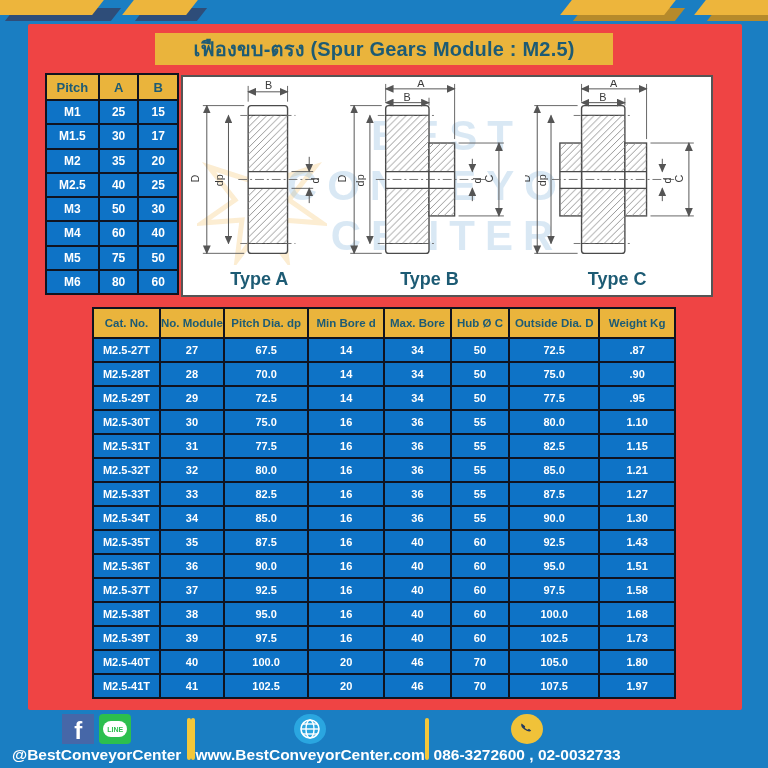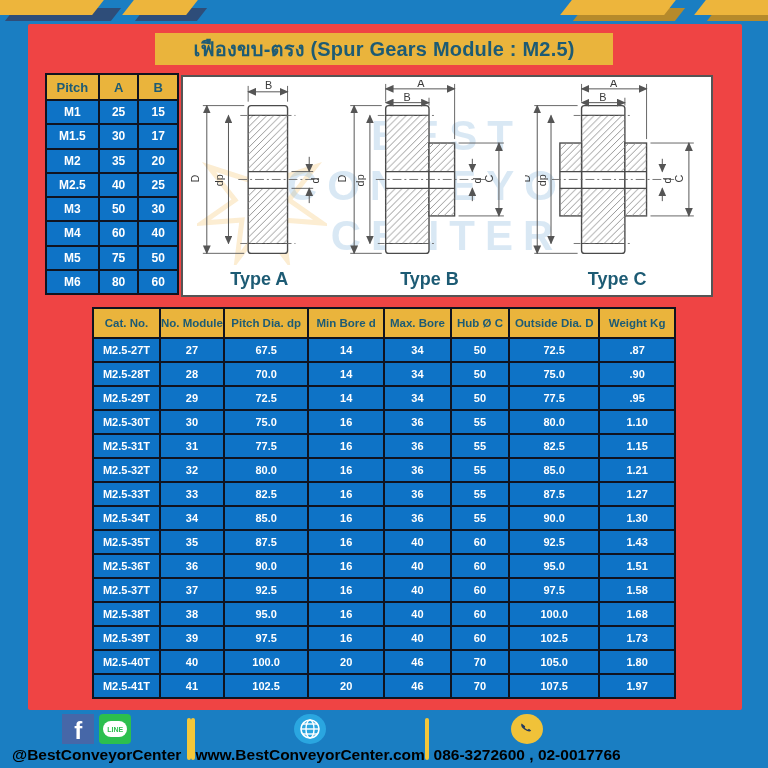--- a/index.html
+++ b/index.html
@@ -64,21 +64,21 @@
   .main-table col.m4{width:13%} .main-table col.m5{width:11.5%} .main-table col.m6{width:10%}
   .main-table col.m7{width:15.5%} .main-table col.m8{width:13%}
   
   .footer {
     position:absolute; left:0; bottom:0; width:768px; height:56px;
     display:flex; align-items:center; z-index:3; padding:2px 6px 4px 6px;
   }
   .f-group { display:flex; flex-direction:column; align-items:center; justify-content:flex-end; gap:2px; height:100%; }
   .g1{flex:0 0 24%;} .g2{flex:0 0 18.5%;} .g3{flex:0 0 30%;justify-content:space-between;} .g4{flex:0 0 26%;}
   .f-divider { width:4px; height:42px; background:#f3c73a; border-radius:2px; }
-  .f-text { color:#000000; font-weight:bold; font-size:15.5px; white-space:nowrap; }
+  .f-text { color:#ffffff; font-weight:bold; font-size:15.5px; white-space:nowrap; }
   .icon-row { display:flex; gap:5px; align-items:center; }
   .fb-icon { width:32px; height:30px; background:#4667a8; color:#fff; font-weight:bold; font-size:24px;
              display:flex; align-items:flex-end; justify-content:center; line-height:26px; }
   .line-icon { width:32px; height:30px; background:#2cbf4e; border-radius:4px; position:relative;
                display:flex; align-items:center; justify-content:center; }
   .line-bubble { width:24px; height:16px; background:#fff; border-radius:8px; color:#2cbf4e;
                  font-size:7px; font-weight:bold; display:flex; align-items:center; justify-content:center; }
   .circle-icon { width:32px; height:32px; border-radius:50%; display:flex; align-items:center; justify-content:center; }
   .mail-bg { background:#c6262e; } .globe-bg { background:#2aa6e0; } .phone-bg { background:#f0c239; }
 </style>
@@ -526,15 +526,15 @@
     </div>
     <div class="f-text">www.BestConveyorCenter.com</div>
   </div>
   <div class="f-divider"></div>
   <div class="f-group g4">
     <div class="circle-icon phone-bg">
       <svg width="18" height="18" viewBox="0 0 24 24">
         <path d="M6.5 3.5 C5 5 4.6 8 8.5 12 C12.4 16 15.5 16.6 17 15.1 L14.6 12.2 L12.6 13 C11.4 12.5 9.9 11 9.4 9.8 L10.3 7.9 Z" fill="#243a5e" transform="rotate(-12 12 12)"></path>
       </svg>
     </div>
-    <div class="f-text">086-3272600 , 02-0017766</div>
+    <div class="f-text">086-3272600 , 02-0032733</div>
   </div>
 </div>
 
 </body></html>

